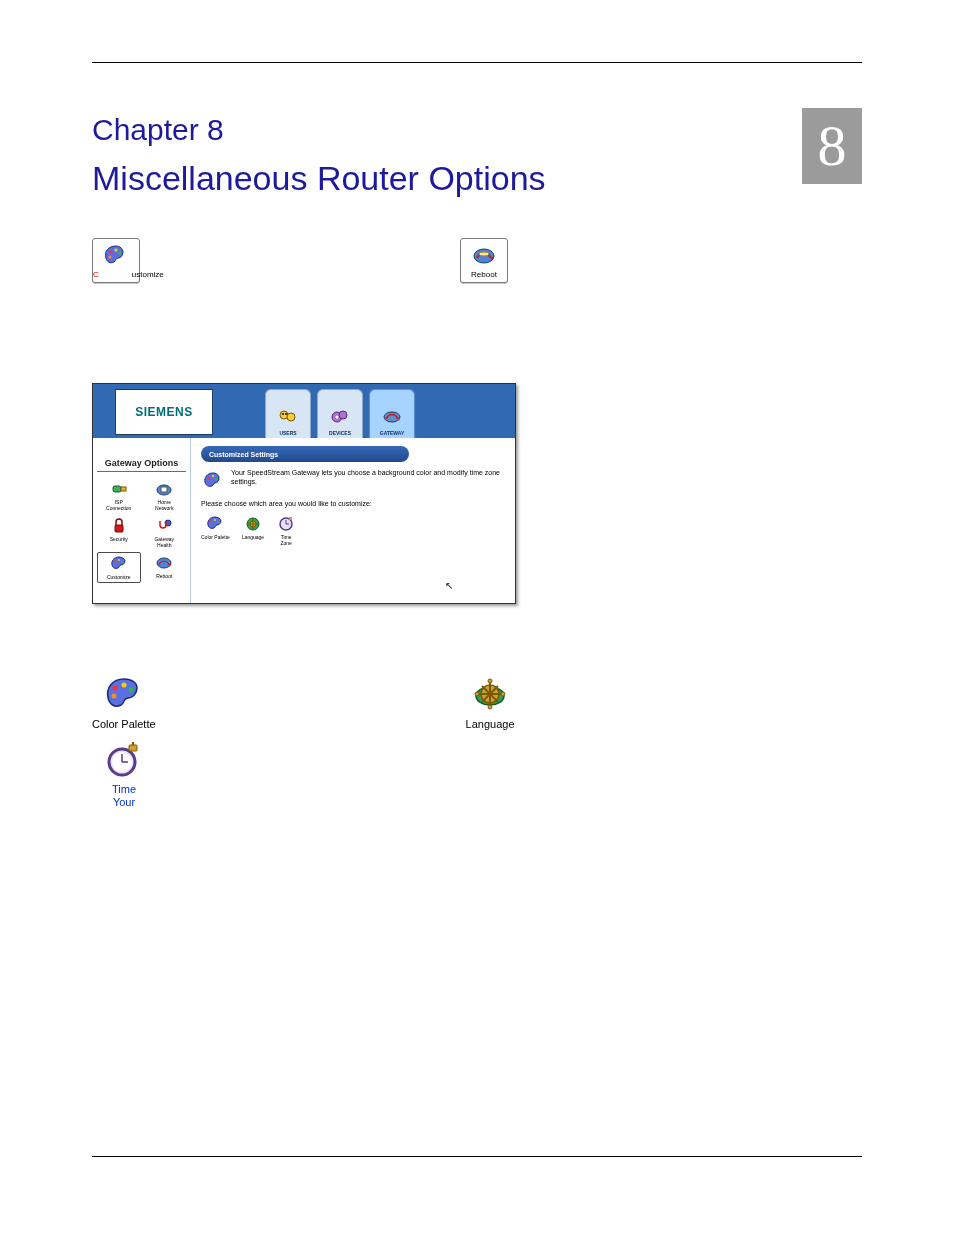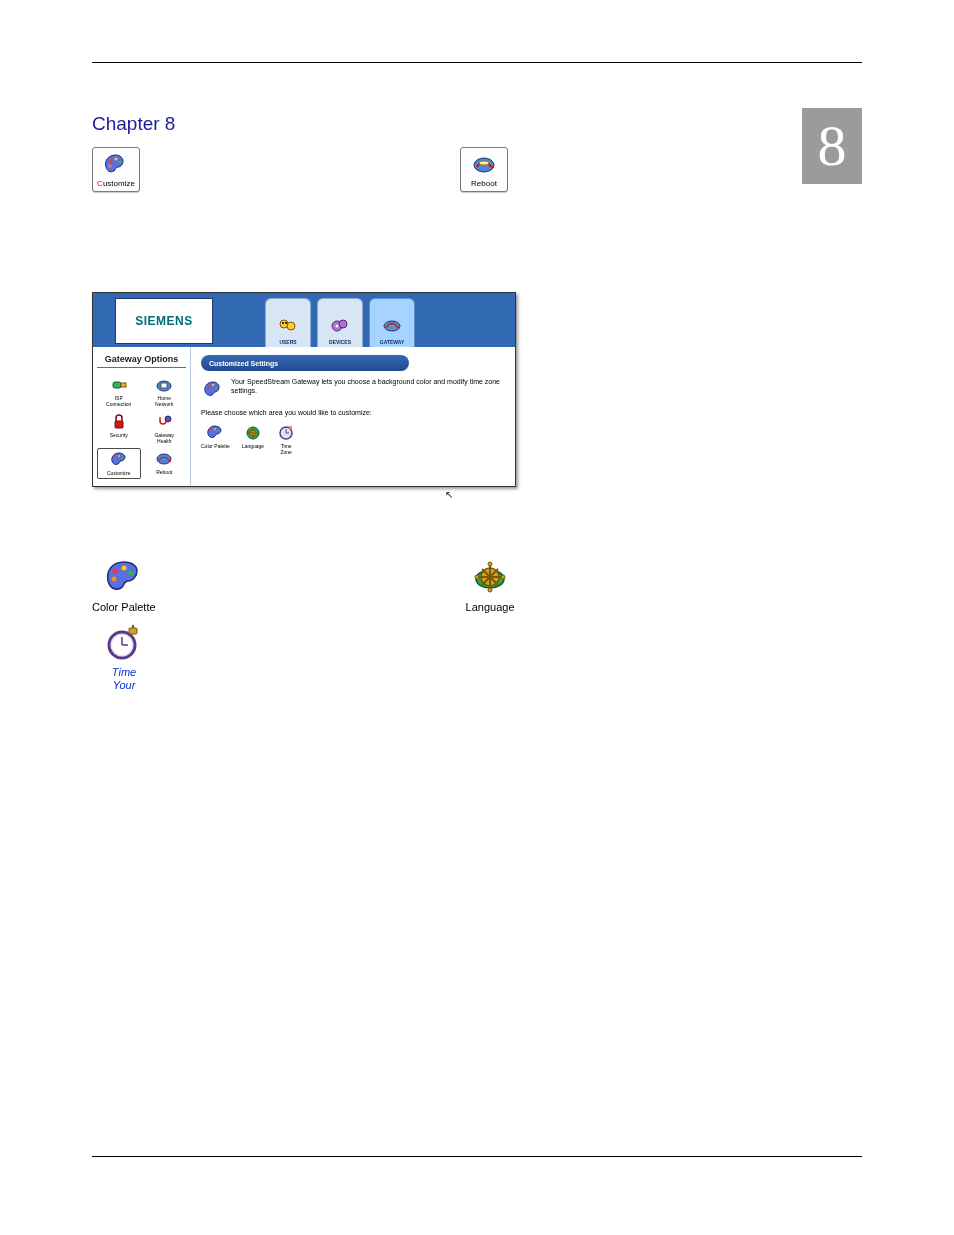--- a/index.html
+++ b/index.html
@@ -18,21 +18,21 @@
     box-sizing: border-box;
     padding: 62px 92px 0 92px;
   }
   .hr-top {
     border-top: 1px solid #000;
     margin-bottom: 50px;
   }
   .chapter-label {
     color: #1e1a9d;
     font-family: "Lucida Sans", "Optima", "Trebuchet MS", sans-serif;
-    font-size: 19px;
+    font-size: 30px;
     margin-bottom: 12px;
   }
   .chapter-title {
     color: #1e1a9d;
     font-family: "Lucida Sans", "Optima", "Trebuchet MS", sans-serif;
     font-size: 34px;
     margin-bottom: 40px;
   }
   .big-number {
     position: absolute;
@@ -137,21 +137,21 @@
     border-color: #5b8fce;
   }
   .ss-tab .ticon { width:22px; height:22px; display:flex; align-items:center; justify-content:center; }
 
   .ss-body {
     background: #fff;
     display: flex;
   }
   .ss-sidebar {
     width: 98px;
-    padding: 7px 4px;
+    padding: 20px 4px;
     box-sizing: border-box;
     border-right: 1px solid #b8c8de;
   }
   .ss-sidebar-title {
     font-family: Arial, sans-serif;
     font-size: 9px;
     font-weight: bold;
     text-align: center;
     margin-bottom: 6px;
     color: #222;
@@ -250,21 +250,21 @@
     font-size: 11px;
     line-height: 1.2;
   }
   .bottom-opt .bic {
     height: 42px;
     display: flex;
     align-items: center;
     justify-content: center;
     margin-bottom: 2px;
   }
-  .bottom-opt.blue-text { color: #0033cc; font-style: italic; }
+  .bottom-opt.blue-text { color: #0033cc; }
   .bottom-opt.black-text { color: #000; }
 
   .hr-bottom {
     position: absolute;
     left: 92px;
     right: 92px;
     bottom: 78px;
     border-top: 1px solid #000;
   }
 </style>
@@ -272,33 +272,34 @@
 <body>
 
 <div class="page">
   <div class="hr-top"></div>
 
   <div class="big-number">
     <span>8</span>
   </div>
 
   <div class="chapter-label">Chapter 8</div>
+  <div class="chapter-title">Miscellaneous Router Options</div>
 
   <div class="row">
     <div class="btn-tile">
       <div class="ic">
         <svg width="28" height="24" viewBox="0 0 28 24">
           <path d="M14 2 C6 2 2 8 4 14 C5 18 8 20 12 18 C14 17 13 14 16 14 C19 14 21 11 21 8 C21 5 18 2 14 2 Z" fill="#5a6fe0" stroke="#1e2a7a" stroke-width="1"></path>
           <circle cx="9" cy="8" r="1.6" fill="#ff3030"></circle>
           <circle cx="14" cy="6" r="1.6" fill="#ffcc00"></circle>
           <circle cx="18" cy="9" r="1.6" fill="#2fb84a"></circle>
           <circle cx="8" cy="13" r="1.6" fill="#ff8c1a"></circle>
         </svg>
       </div>
-      <div style="color:#d00;">C<span style="color:#000;">ustomize</span></div>
+      <div style="color:#d00;">C<span style="color:#000;padding-left:33px;">ustomize</span></div>
     </div>
     <div class="btn-tile">
       <div class="ic">
         <svg width="28" height="24" viewBox="0 0 28 24">
           <ellipse cx="14" cy="12" rx="10" ry="7" fill="#4f85d6" stroke="#1e3b66" stroke-width="1"></ellipse>
           <path d="M7 14 C10 8 18 8 21 14" fill="none" stroke="#d01818" stroke-width="2"></path>
           <polygon points="21,14 24,12 22,17" fill="#d01818"></polygon>
           <ellipse cx="14" cy="10" rx="5" ry="2" fill="#ffeaa0" stroke="#b07a1a"></ellipse>
         </svg>
       </div>

